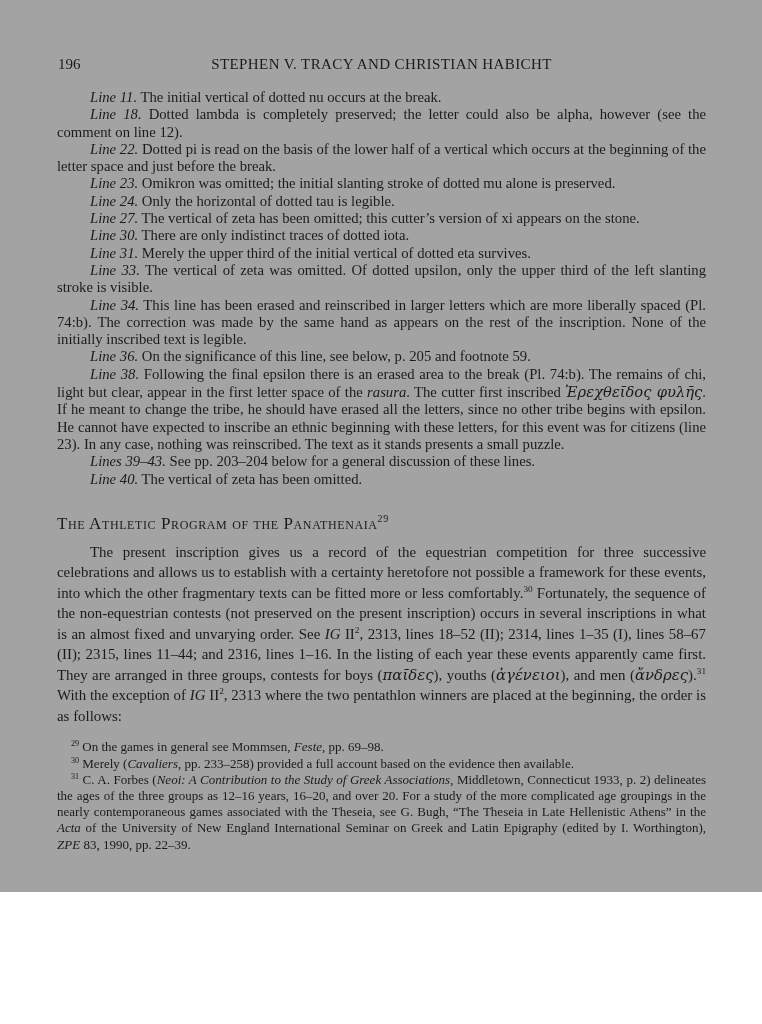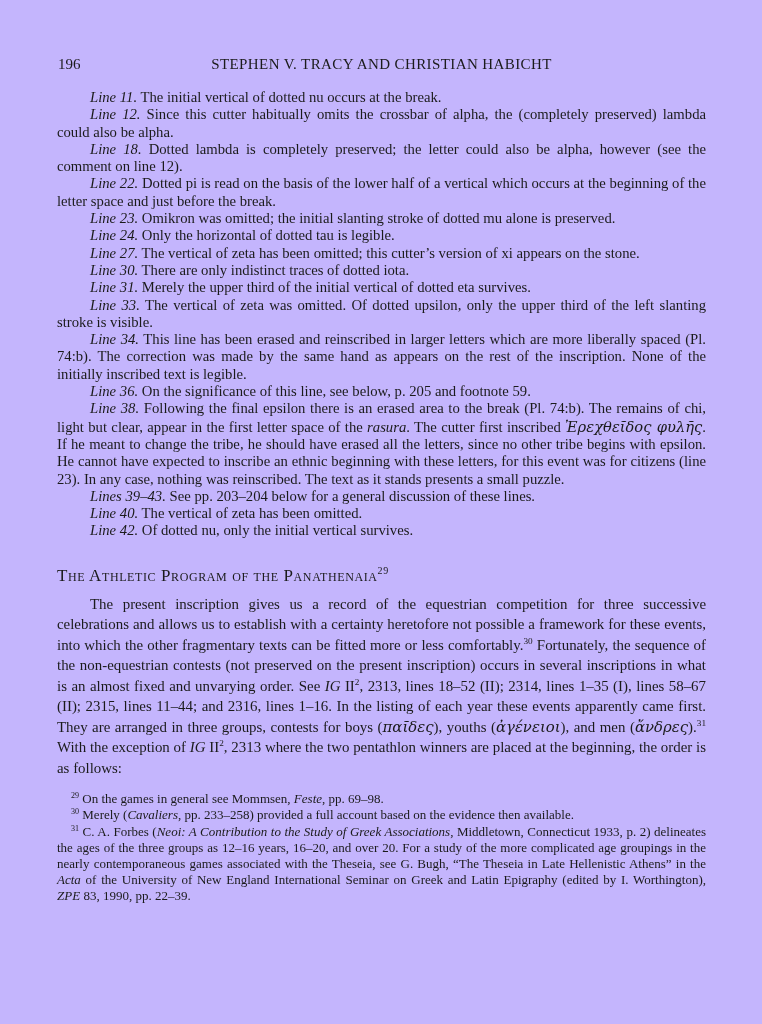--- a/index.html
+++ b/index.html
@@ -3,22 +3,22 @@
 <meta charset="utf-8">
 <style>
   html, body {
     margin: 0;
     padding: 0;
     background: #ffffff;
   }
   .page {
     position: relative;
     width: 762px;
-    height: 1024px;
-    background: #c4b5fd;
+    height: 892px;
+    background: #a3a3a3;
     color: #1b1b1b;
     font-family: "Liberation Serif", "DejaVu Serif", serif;
     overflow: hidden;
     box-sizing: border-box;
   }
   .content {
     position: absolute;
     left: 57px;
     top: 56px;
     width: 649px;
@@ -93,35 +93,33 @@
 <div class="page">
   <div class="content">
 
     <div class="pagehead">
       <span class="pagenum">196</span>
       <div class="running-head">STEPHEN V. TRACY AND CHRISTIAN HABICHT</div>
     </div>
 
     <div class="notes">
         <p><span class="it">Line 11.</span><span> The initial vertical of dotted nu occurs at the break.</span></p>
-        <p><span class="it">Line 12.</span><span> Since this cutter habitually omits the crossbar of alpha, the (completely preserved) lambda could also be alpha.</span></p>
         <p><span class="it">Line 18.</span><span> Dotted lambda is completely preserved; the letter could also be alpha, however (see the comment on line 12).</span></p>
         <p><span class="it">Line 22.</span><span> Dotted pi is read on the basis of the lower half of a vertical which occurs at the beginning of the letter space and just before the break.</span></p>
         <p><span class="it">Line 23.</span><span> Omikron was omitted; the initial slanting stroke of dotted mu alone is preserved.</span></p>
         <p><span class="it">Line 24.</span><span> Only the horizontal of dotted tau is legible.</span></p>
         <p><span class="it">Line 27.</span><span> The vertical of zeta has been omitted; this cutter’s version of xi appears on the stone.</span></p>
         <p><span class="it">Line 30.</span><span> There are only indistinct traces of dotted iota.</span></p>
         <p><span class="it">Line 31.</span><span> Merely the upper third of the initial vertical of dotted eta survives.</span></p>
         <p><span class="it">Line 33.</span><span> The vertical of zeta was omitted. Of dotted upsilon, only the upper third of the left slanting stroke is visible.</span></p>
         <p><span class="it">Line 34.</span><span> This line has been erased and reinscribed in larger letters which are more liberally spaced (Pl. 74:b). The correction was made by the same hand as appears on the rest of the inscription. None of the initially inscribed text is legible.</span></p>
         <p><span class="it">Line 36.</span><span> On the significance of this line, see below, p. 205 and footnote 59.</span></p>
         <p><span class="it">Line 38.</span><span> Following the final epsilon there is an erased area to the break (Pl. 74:b). The remains of chi, light but clear, appear in the first letter space of the </span><span class="it">rasura</span><span>. The cutter first inscribed </span><span class="greek">Ἐρεχθεῖδος φυλῆς</span><span>. If he meant to change the tribe, he should have erased all the letters, since no other tribe begins with epsilon. He cannot have expected to inscribe an ethnic beginning with these letters, for this event was for citizens (line 23). In any case, nothing was reinscribed. The text as it stands presents a small puzzle.</span></p>
         <p><span class="it">Lines 39–43.</span><span> See pp. 203–204 below for a general discussion of these lines.</span></p>
         <p><span class="it">Line 40.</span><span> The vertical of zeta has been omitted.</span></p>
-        <p><span class="it">Line 42.</span><span> Of dotted nu, only the initial vertical survives.</span></p>
       </div>
 
     <h2 class="section-heading"><span>The Athletic Program of the Panathenaia</span><sup>29</sup></h2>
 
     <div class="bodytext">
         <p><span>The present inscription gives us a record of the equestrian competition for three successive celebrations and allows us to establish with a certainty heretofore not possible a framework for these events, into which the other fragmentary texts can be fitted more or less comfortably.</span><sup class="fnref">30</sup><span> Fortunately, the sequence of the non-equestrian contests (not preserved on the present inscription) occurs in several inscriptions in what is an almost fixed and unvarying order. See </span><span class="it">IG</span><span> II</span><sup class="fnref">2</sup><span>, 2313, lines 18–52 (II); 2314, lines 1–35 (I), lines 58–67 (II); 2315, lines 11–44; and 2316, lines 1–16. In the listing of each year these events apparently came first. They are arranged in three groups, contests for boys (</span><span class="greek">παῖδες</span><span>), youths (</span><span class="greek">ἀγένειοι</span><span>), and men (</span><span class="greek">ἄνδρες</span><span>).</span><sup class="fnref">31</sup><span> With the exception of </span><span class="it">IG</span><span> II</span><sup class="fnref">2</sup><span>, 2313 where the two pentathlon winners are placed at the beginning, the order is as follows:</span></p>
       </div>
 
     <div class="footnotes">
         <p><sup class="fnref">29</sup><span> On the games in general see Mommsen, </span><span class="it">Feste</span><span>, pp. 69–98.</span></p>

